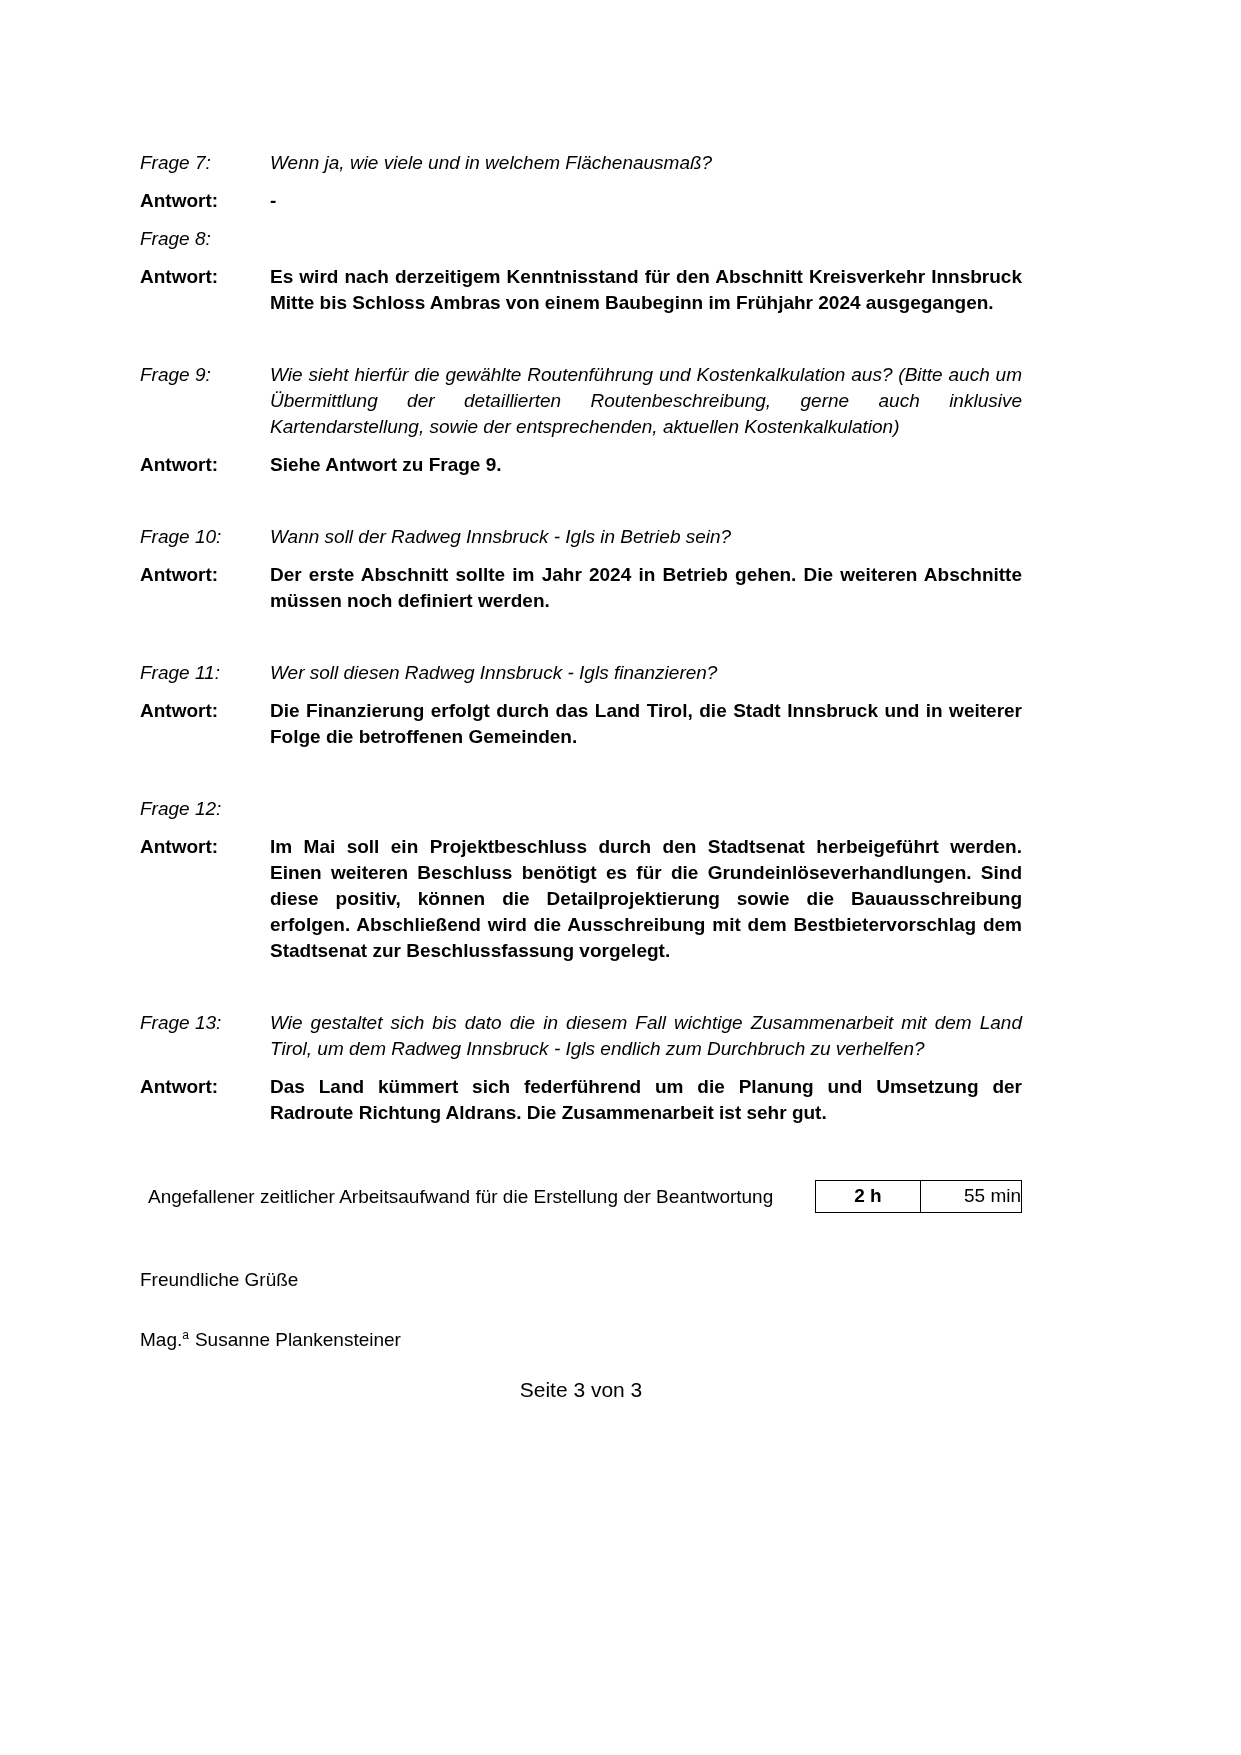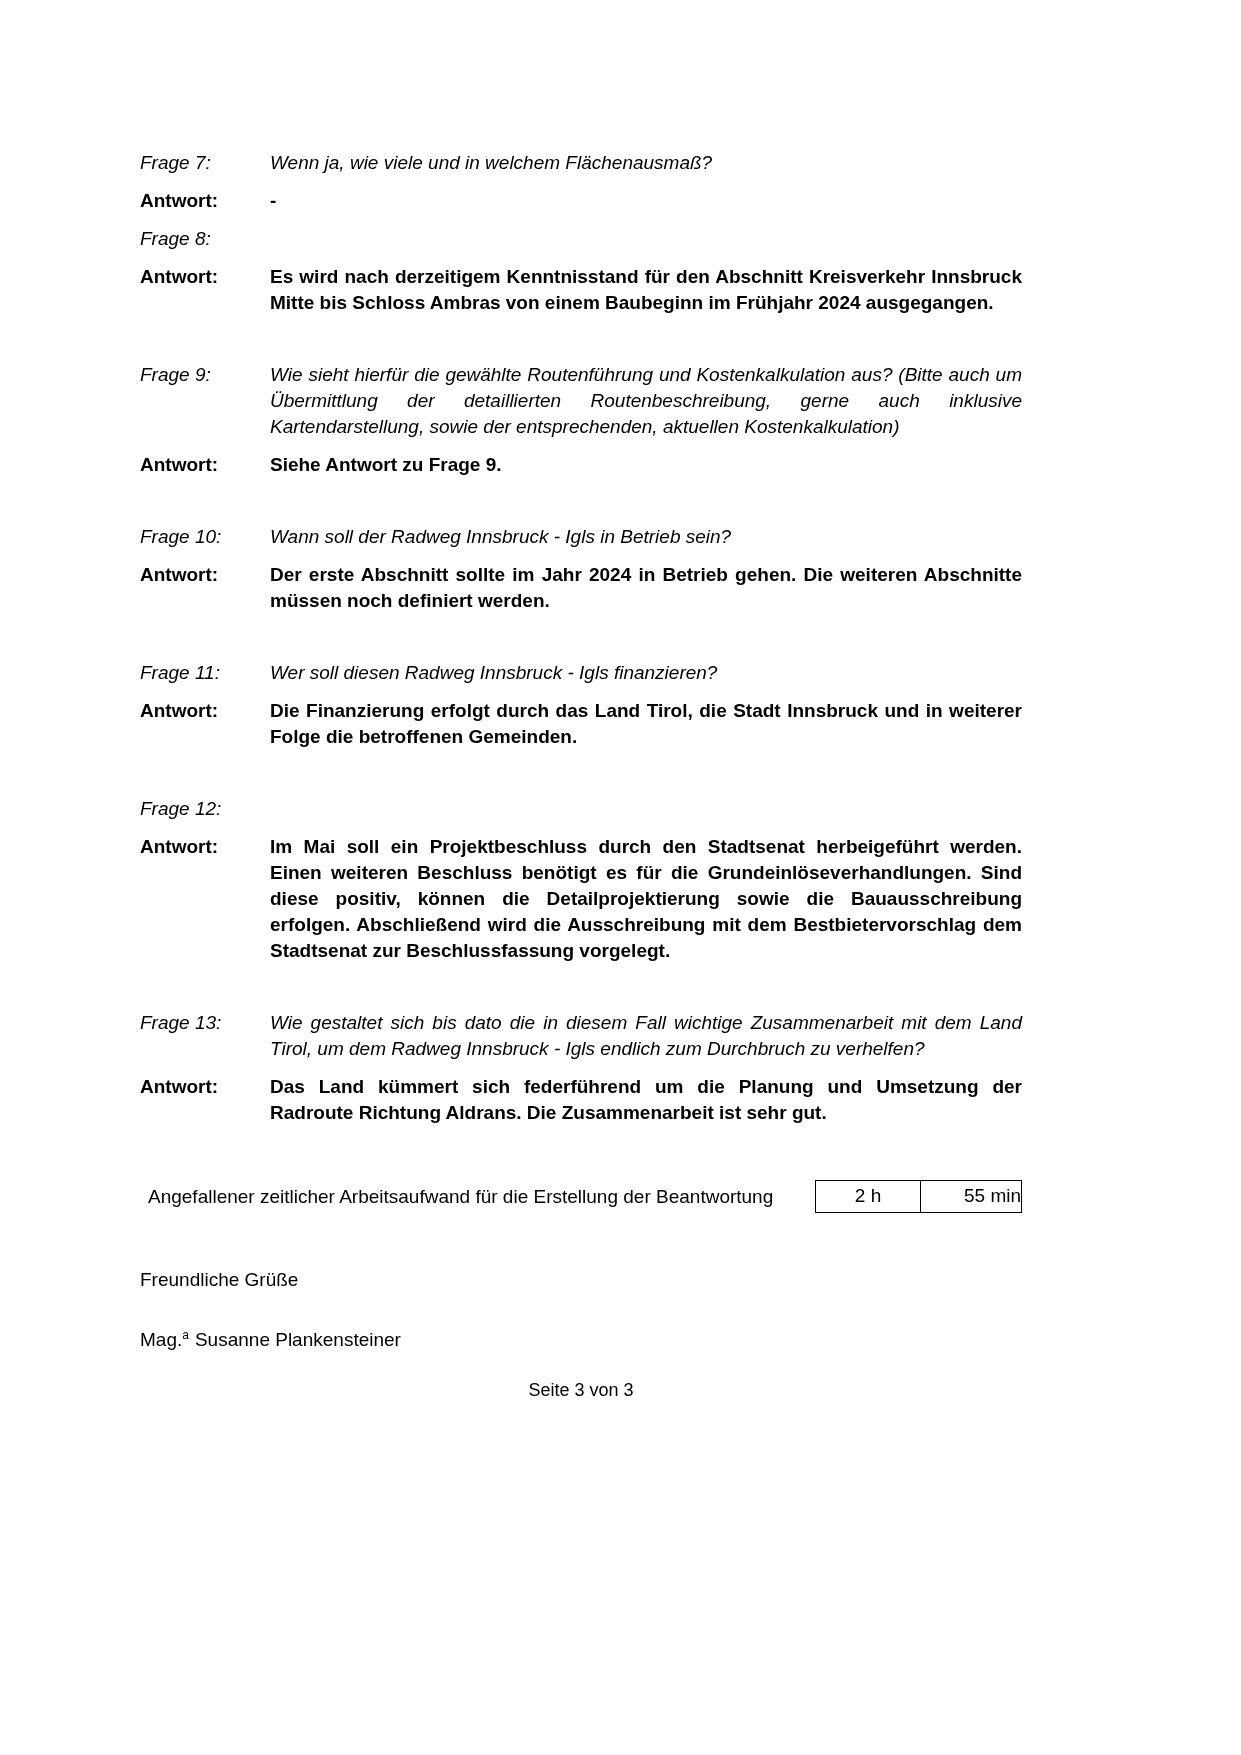--- a/index.html
+++ b/index.html
@@ -54,40 +54,40 @@
   }
   .effort-table {
     display: flex;
     margin-left: auto;
     border: 1px solid #000000;
   }
   .effort-cell {
     text-align: center;
     padding: 2px 0 3px 0;
   }
-  .effort-cell.hours { width: 104px; }
+  .effort-cell.hours { width: 104px; font-weight: bold; }
   .effort-cell.minutes { width: 100px; border-left: 1px solid #000000; text-align: right; }
 
   .closing {
     margin-top: 54px;
   }
   .signature {
     margin-top: 34px;
   }
   .signature sup {
     font-size: 12px;
     line-height: 0;
   }
   .signature .sig-name {
     margin-left: 6px;
   }
   .footer {
     margin-top: 24px;
     text-align: center;
-    font-size: 18px;
+    font-size: 21px;
   }
 </style>
 </head>
 <body>
 
 <div class="page">
 
   <div class="qa-group first">
     <div class="row">
       <div class="label q-label">Frage 7:</div>

